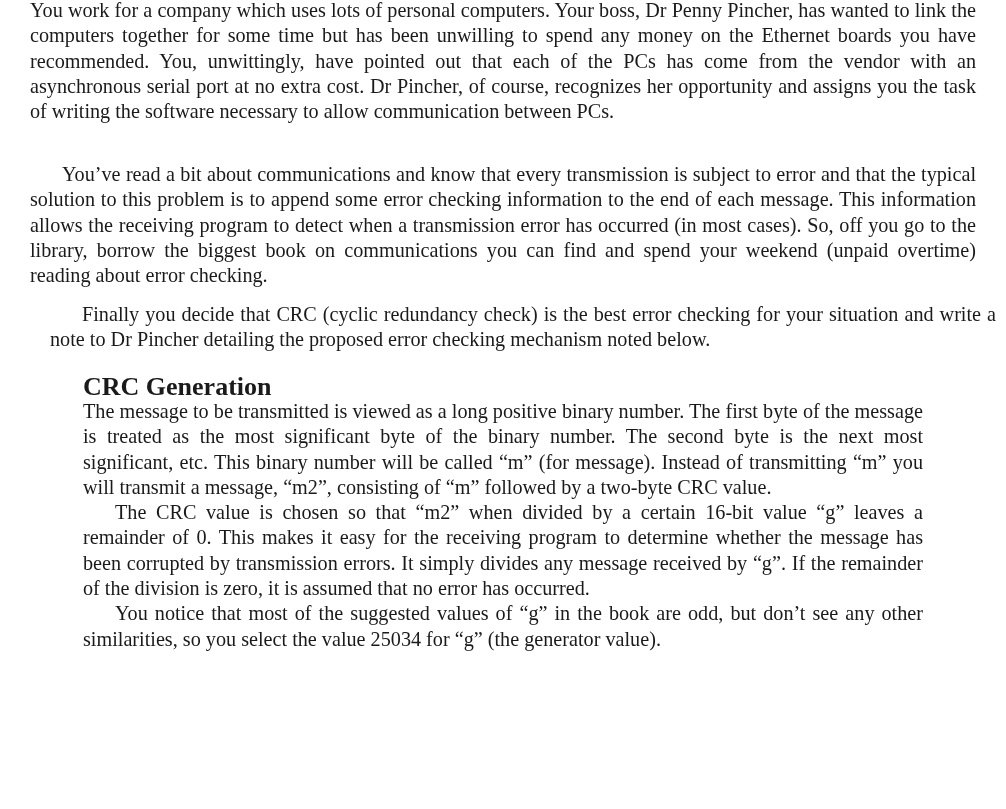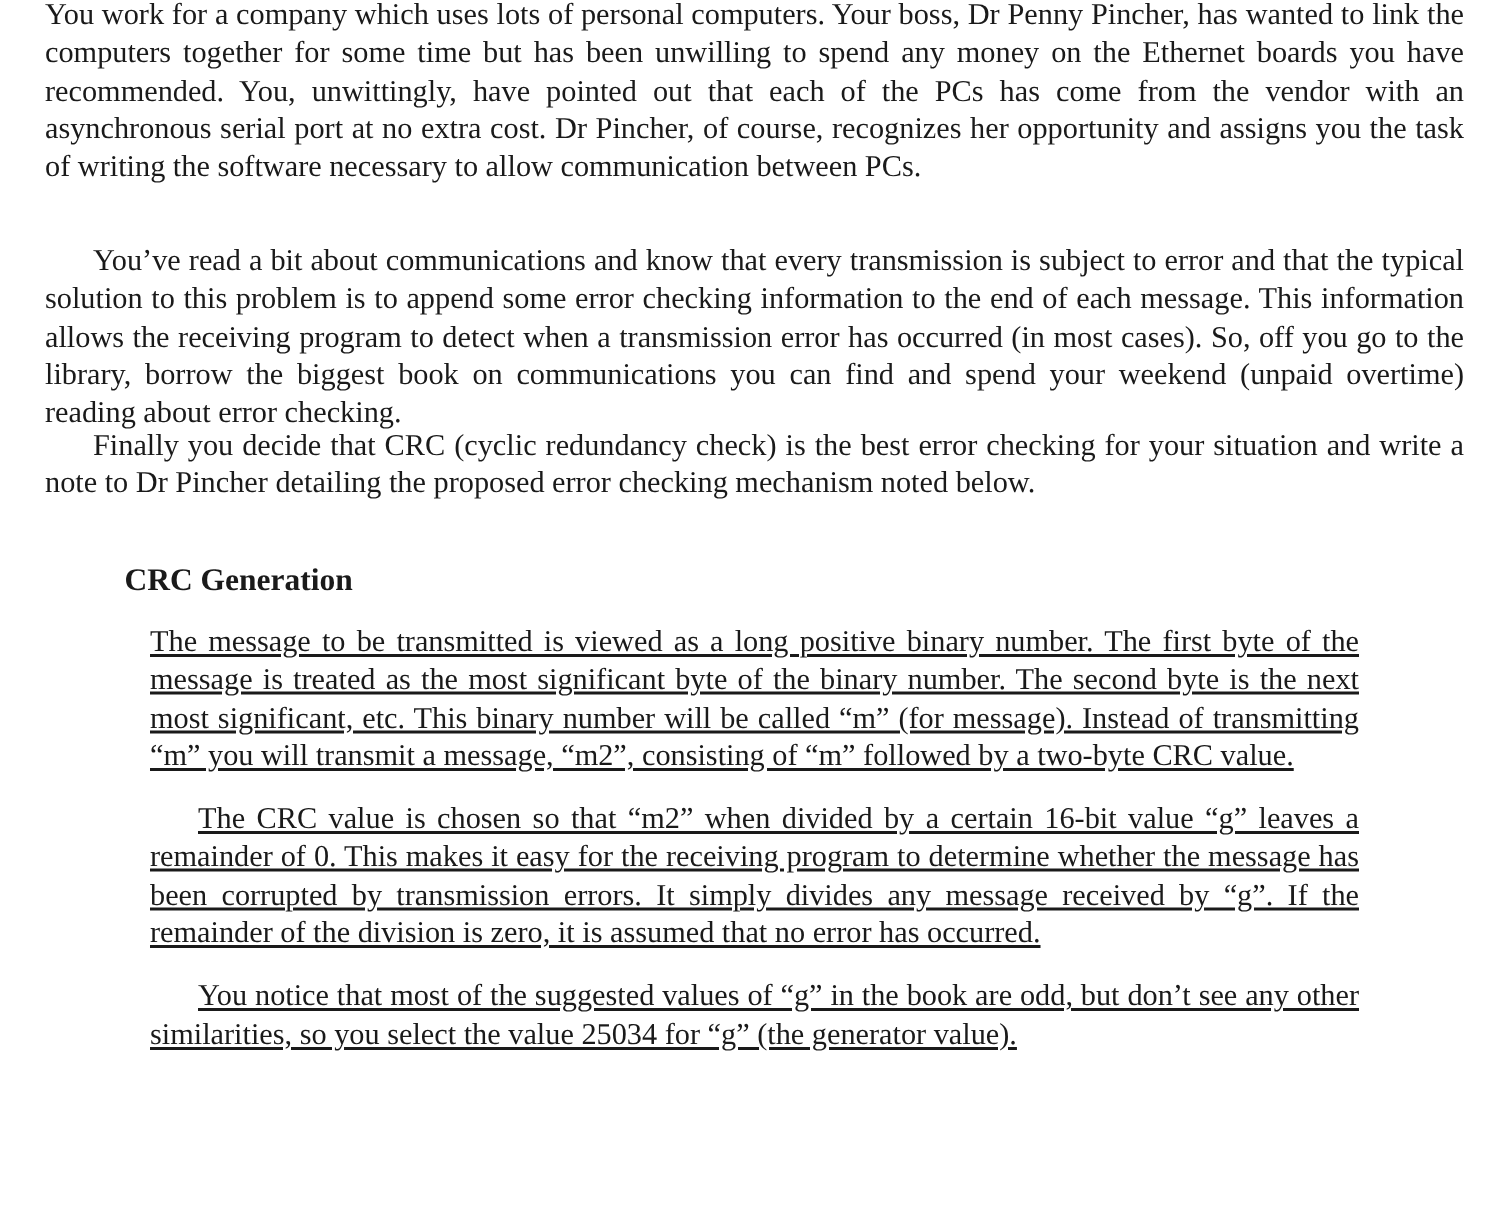--- a/index.html
+++ b/index.html
@@ -36,43 +36,42 @@
     .quote {
       position: absolute;
       left: 83px;
       width: 840px;
       font-family: "Liberation Serif", "DejaVu Serif", serif;
       font-size: 20.2px;
       line-height: 25.3px;
     }
     .quote-title {
       font-weight: bold;
-      font-size: 21px;
+      font-size: 26px;
       margin: 0;
       line-height: 25px;
     }
     .quote p {
-      margin: 17px;
+      margin: 0;
       text-align: justify;
-      text-decoration: underline;
     }
     .quote p.indent {
       text-indent: 32px;
     }
   </style>
 </head>
 <body>
 
 <div class="page">
 
   <p class="para" style="top:-2px;">You work for a company which uses lots of personal computers. Your boss, Dr Penny Pincher, has wanted to link the computers together for some time but has been unwilling to spend any money on the Ethernet boards you have recommended. You, unwittingly, have pointed out that each of the PCs has come from the vendor with an asynchronous serial port at no extra cost. Dr Pincher, of course, recognizes her opportunity and assigns you the task of writing the software necessary to allow communication between PCs.</p>
 
   <p class="para indent" style="top:162px;">You’ve read a bit about communications and know that every transmission is subject to error and that the typical solution to this problem is to append some error checking information to the end of each message. This information allows the receiving program to detect when a transmission error has occurred (in most cases). So, off you go to the library, borrow the biggest book on communications you can find and spend your weekend (unpaid overtime) reading about error checking.</p>
 
-  <p class="para indent" style="top:285px;">Finally you decide that CRC (cyclic redundancy check) is the best error checking for your situation and write a note to Dr Pincher detailing the proposed error checking mechanism noted below.</p>
+  <p class="para indent" style="top:302px;margin-left:20px;">Finally you decide that CRC (cyclic redundancy check) is the best error checking for your situation and write a note to Dr Pincher detailing the proposed error checking mechanism noted below.</p>
 
   <div class="quote" style="top:374px;">
     <h3 class="quote-title">CRC Generation</h3>
     <p>The message to be transmitted is viewed as a long positive binary number. The first byte of the message is treated as the most significant byte of the binary number. The second byte is the next most significant, etc. This binary number will be called “m” (for message). Instead of transmitting “m” you will transmit a message, “m2”, consisting of “m” followed by a two-byte CRC value.</p>
     <p class="indent">The CRC value is chosen so that “m2” when divided by a certain 16-bit value “g” leaves a remainder of 0. This makes it easy for the receiving program to determine whether the message has been corrupted by transmission errors. It simply divides any message received by “g”. If the remainder of the division is zero, it is assumed that no error has occurred.</p>
     <p class="indent">You notice that most of the suggested values of “g” in the book are odd, but don’t see any other similarities, so you select the value 25034 for “g” (the generator value).</p>
   </div>
 
 
 </div>

